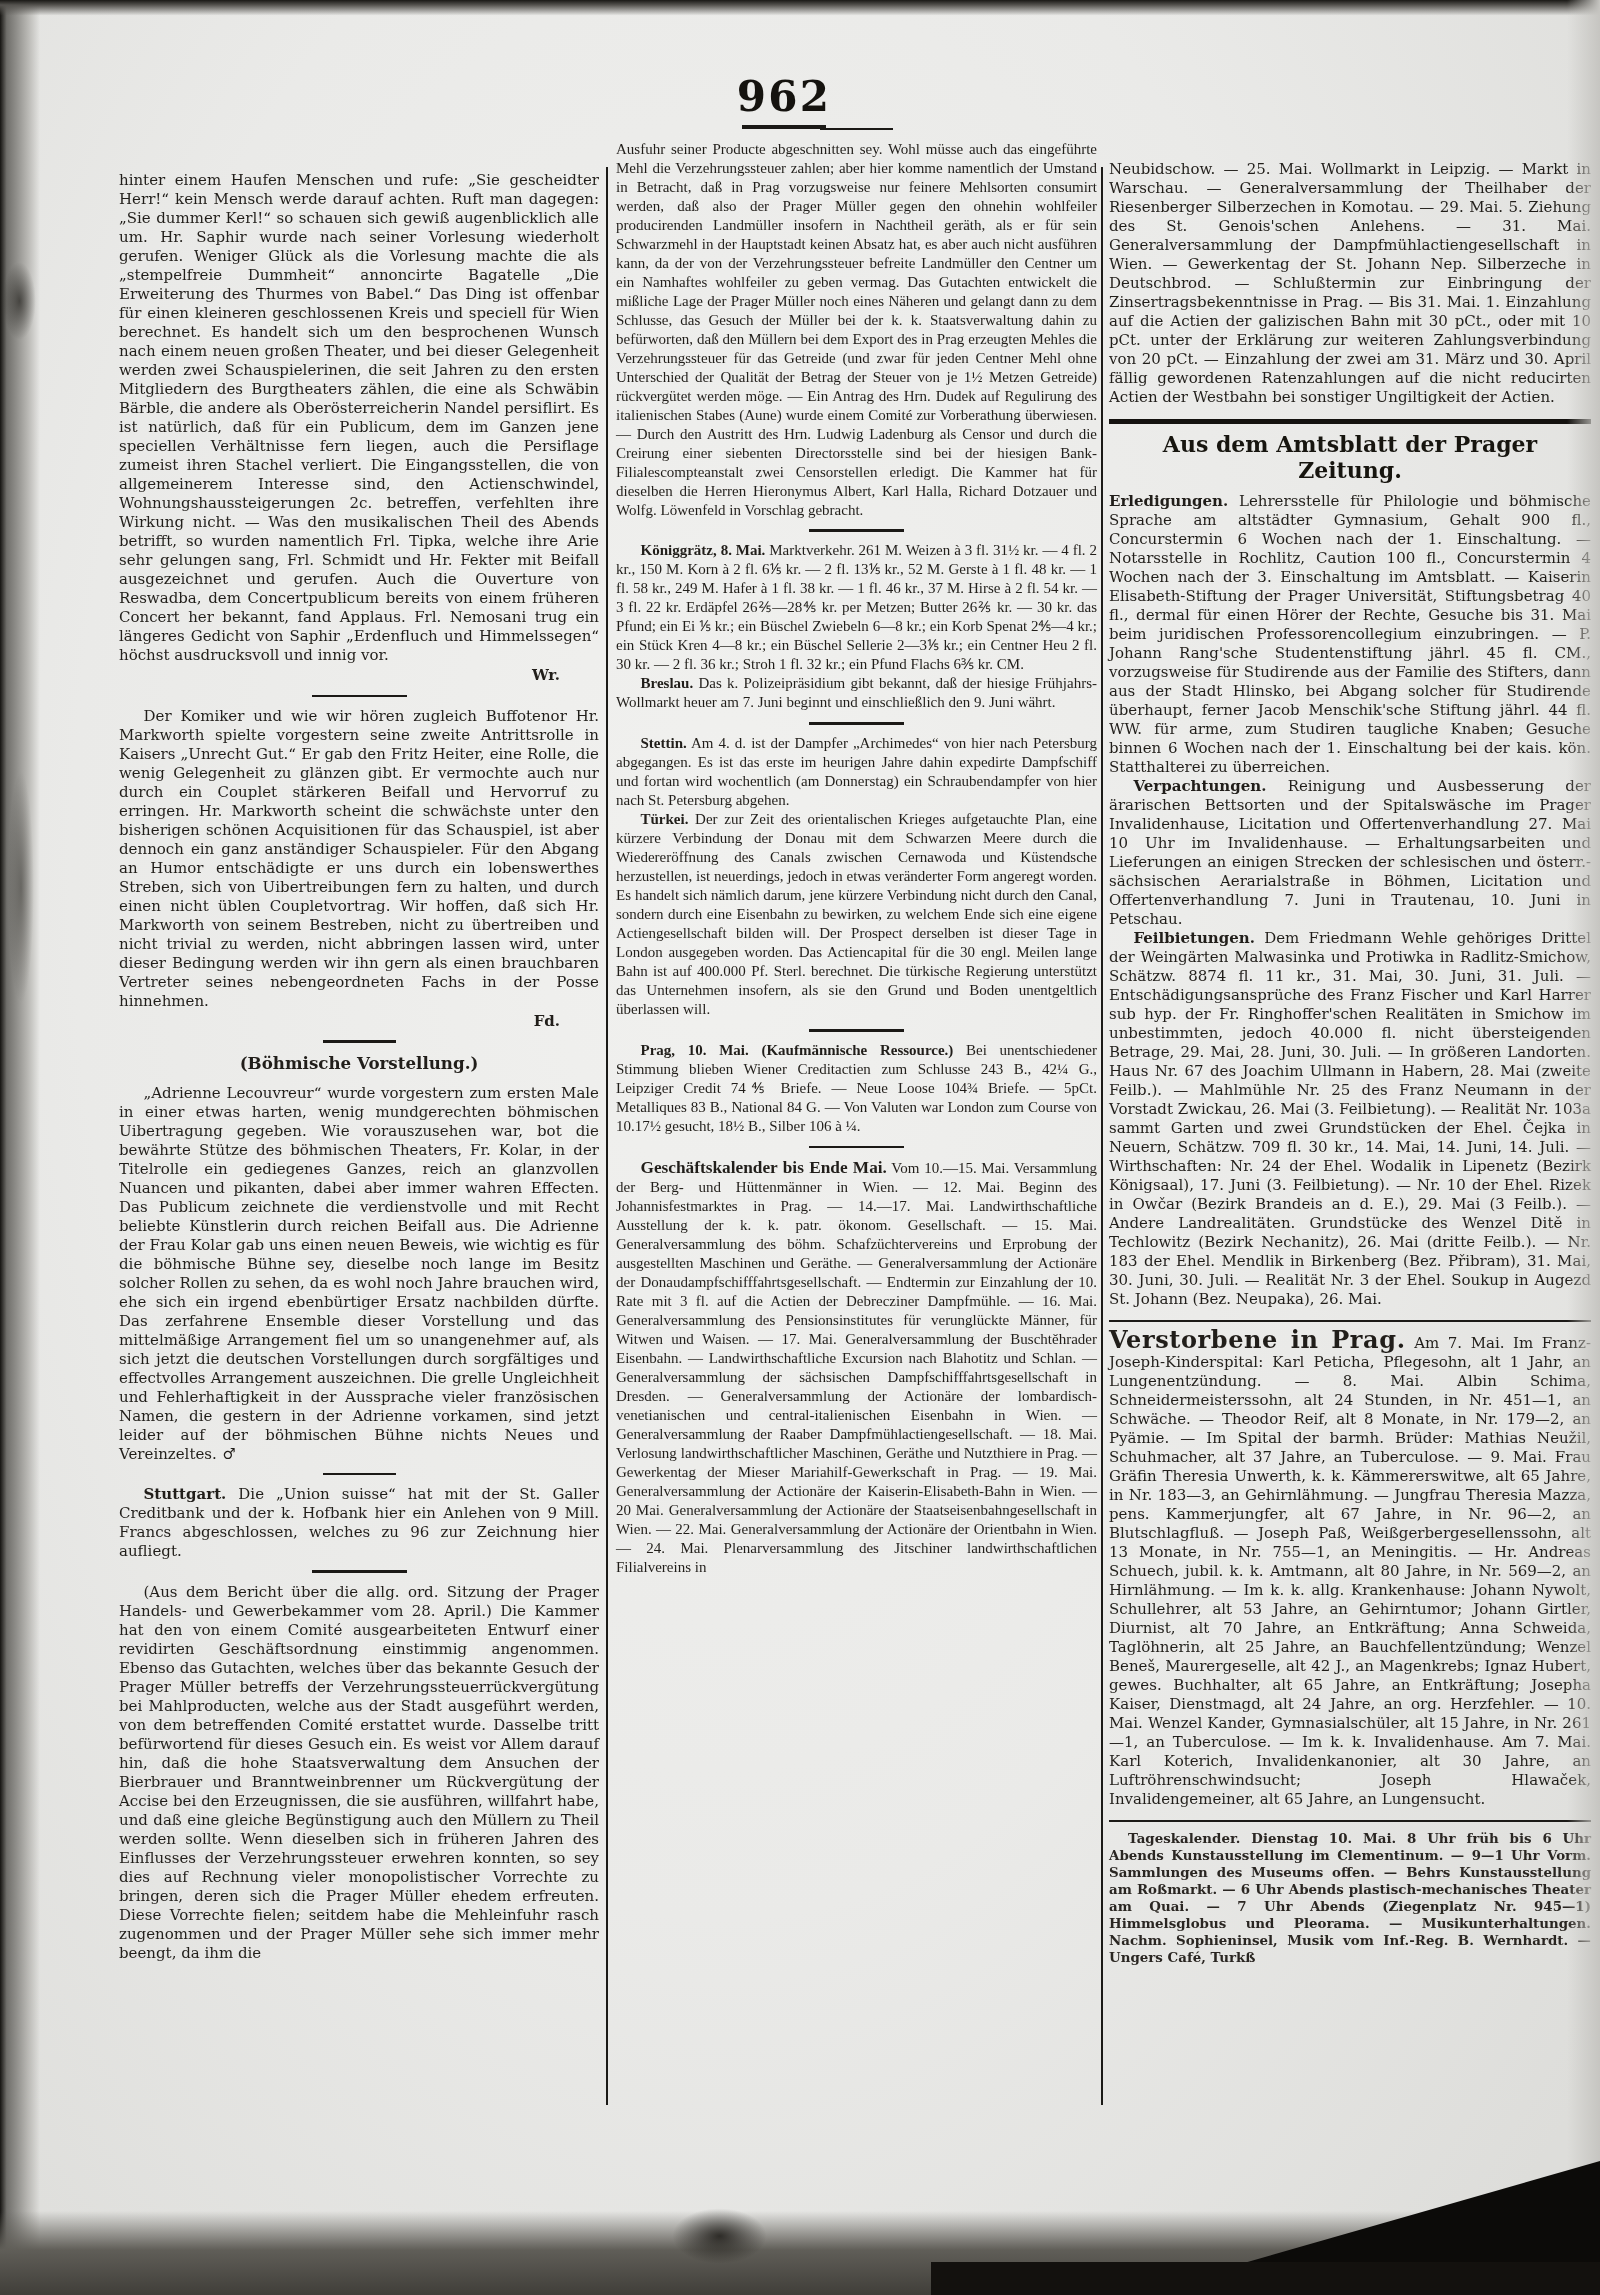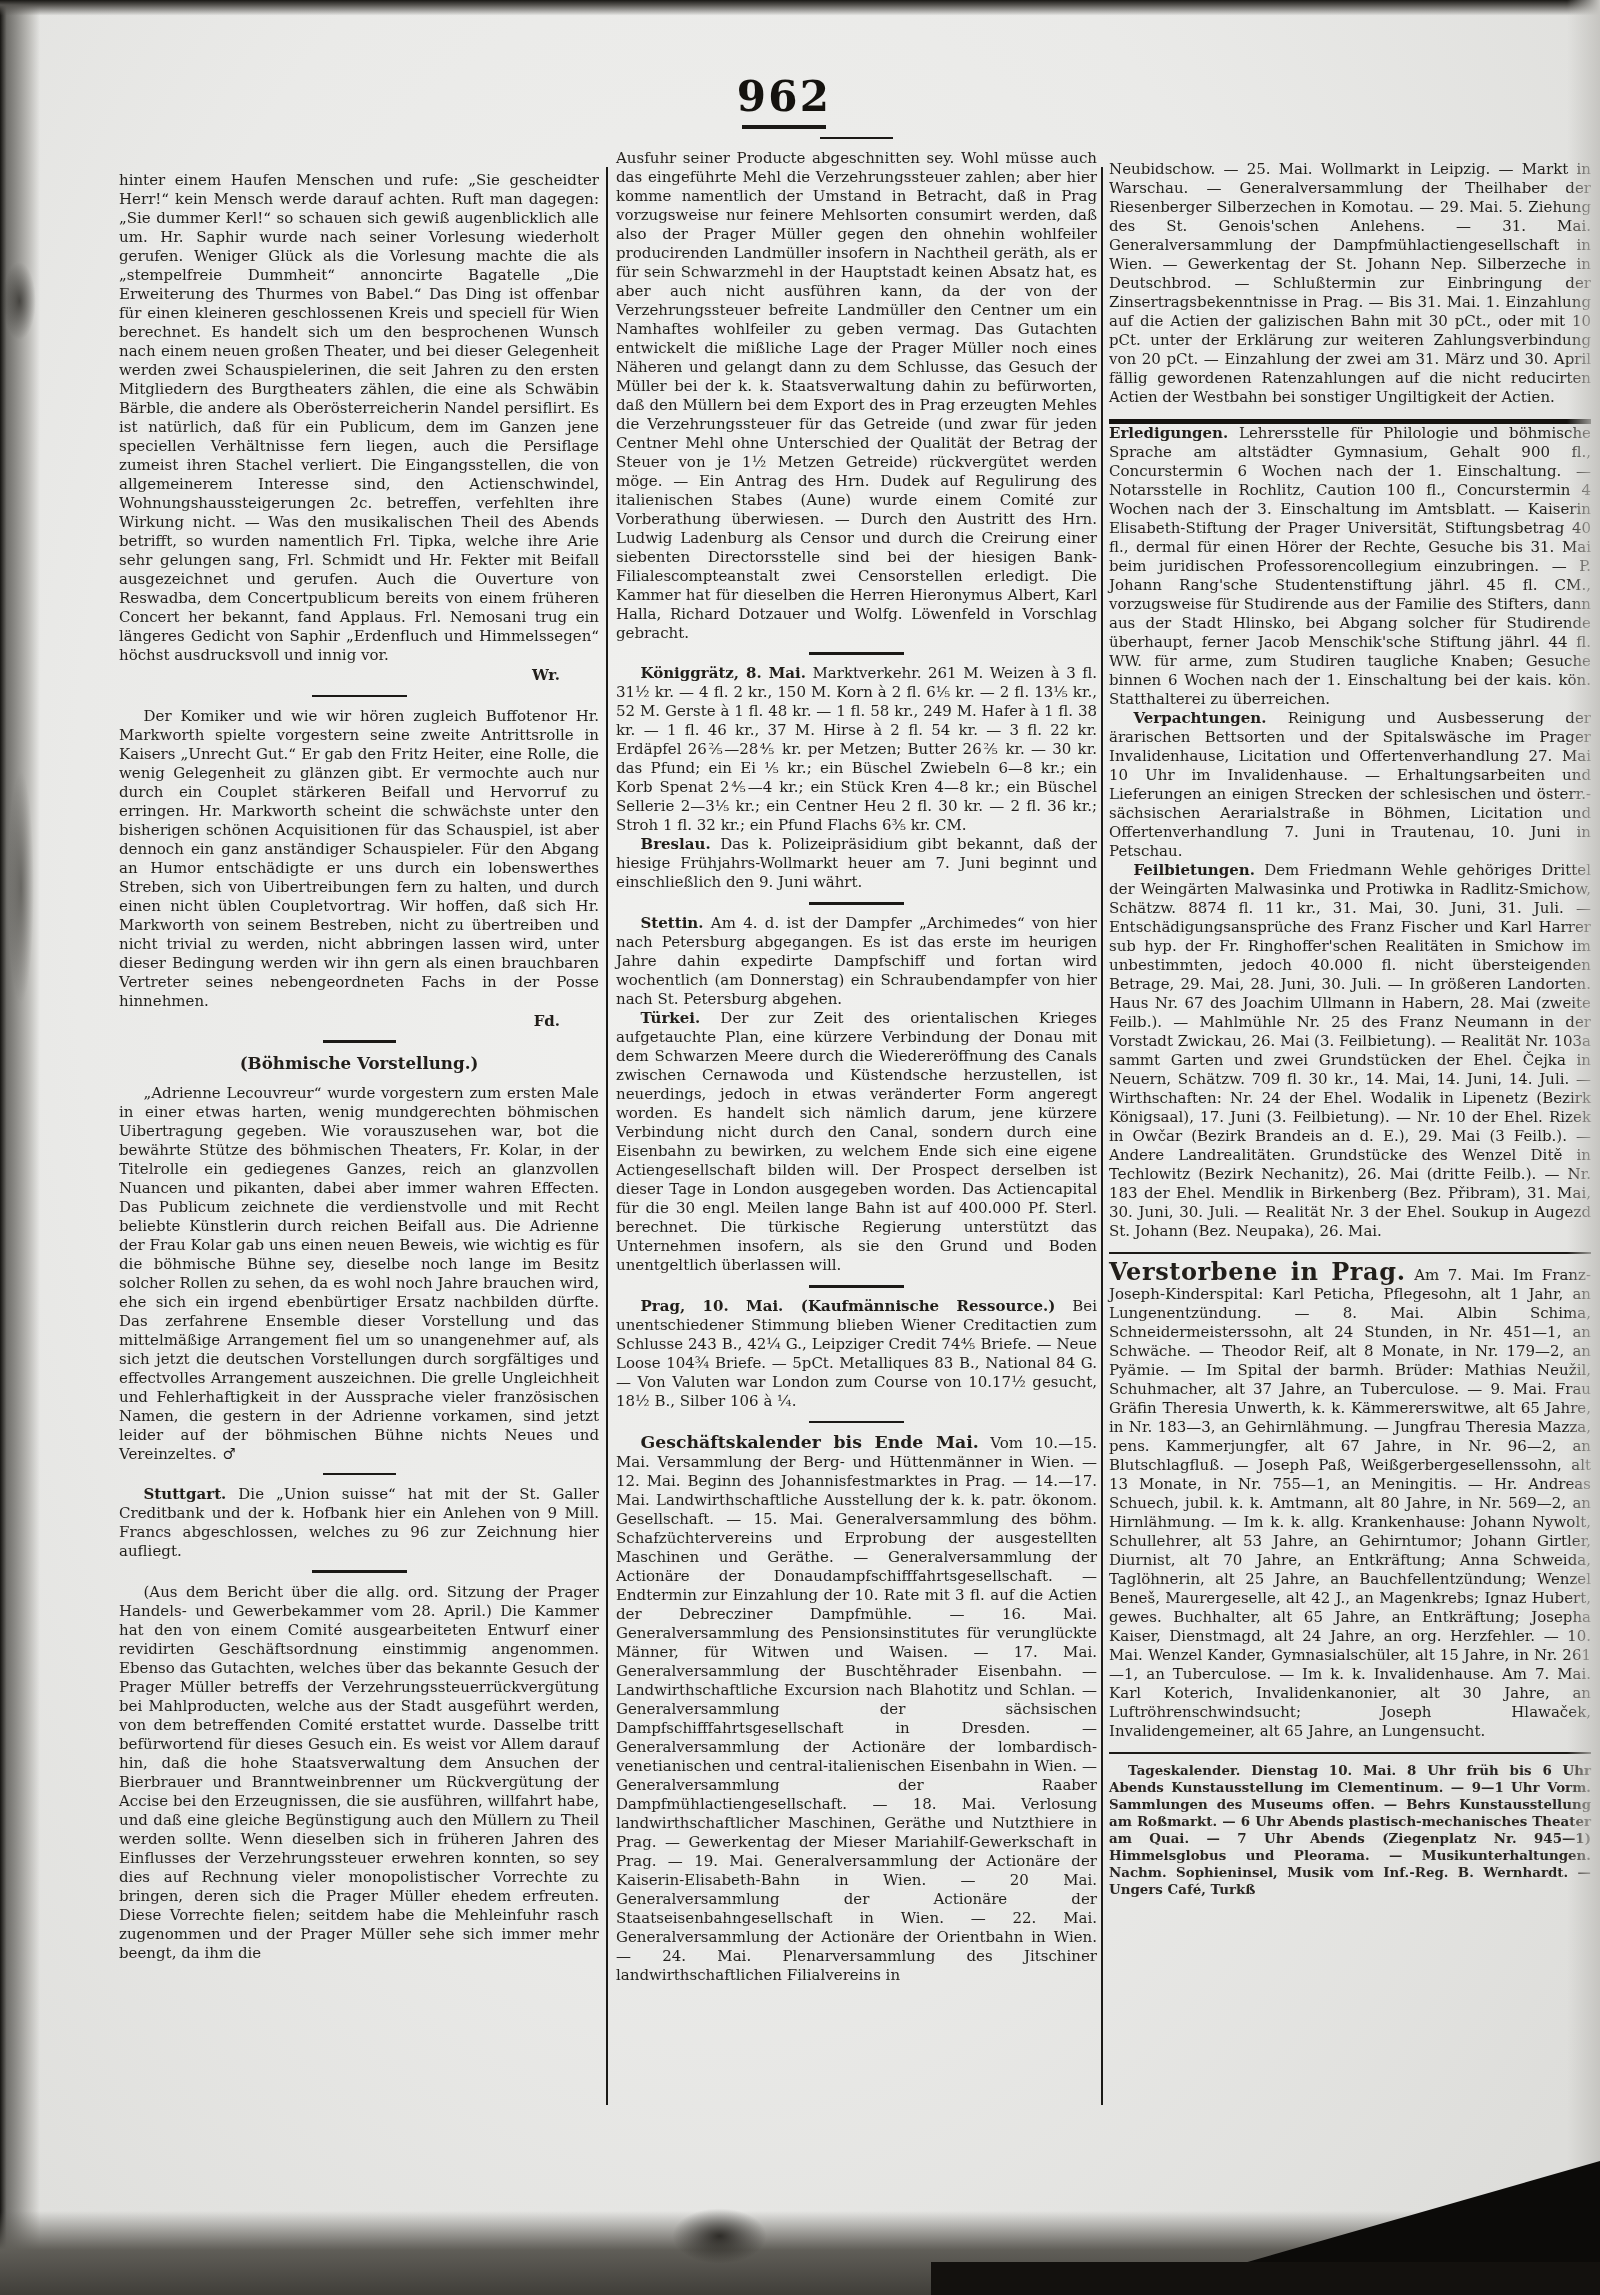--- a/index.html
+++ b/index.html
@@ -28,21 +28,21 @@
   .pagenum-wrap{position:absolute;left:735px;top:76px;width:98px;text-align:center;}
   .pagenum{font-size:42px;font-weight:bold;color:#15130f;letter-spacing:2.2px;line-height:1;}
   .pagenum-rule{width:84px;height:4.5px;background:#1b1916;margin:6.7px auto 0;}
   
   .vrule{position:absolute;top:167px;width:2.2px;height:1938px;background:#1b1a17;}
   .vrule-1{left:606px;}
   .vrule-2{left:1101px;}
   
   .col{position:absolute;color:#211e1a;font-size:15px;line-height:19px;text-align:justify;}
   .col-1{left:119px;top:171px;width:480px;}
-  .col-2{left:616px;top:137px;width:481px;}
+  .col-2{left:616px;top:128px;width:481px;font-family:Liberation Serif, serif;}
   .col-3{left:1109px;top:160px;width:482px;}
   .para{margin:0;text-indent:24.5px;}
   .para.cont{text-indent:0;}
   .lead{font-weight:bold;}
   .lead-lg{font-weight:bold;font-size:24px;letter-spacing:0.6px;}
   .sig{margin:1.1px 0 0;text-align:right;padding-right:39px;font-weight:bold;}
   .rule{width:95px;height:2.8px;background:#1b1916;margin:9.5px auto;border:0;}
   .rule.short{width:73px;height:2.2px;}
   .hrule-full{height:2.2px;background:#1b1916;margin:11px 0 7.8px;}
   .hrule-heavy{height:5px;background:#14120f;margin:12.3px 0 0;}
@@ -93,20 +93,21 @@
     <p class="para"><b class="lead">Türkei.</b> <span>Der zur Zeit des orientalischen Krieges aufgetauchte Plan, eine kürzere Verbindung der Donau mit dem Schwarzen Meere durch die Wiedereröffnung des Canals zwischen Cernawoda und Küstendsche herzustellen, ist neuerdings, jedoch in etwas veränderter Form angeregt worden. Es handelt sich nämlich darum, jene kürzere Verbindung nicht durch den Canal, sondern durch eine Eisenbahn zu bewirken, zu welchem Ende sich eine eigene Actiengesellschaft bilden will. Der Prospect derselben ist dieser Tage in London ausgegeben worden. Das Actiencapital für die 30 engl. Meilen lange Bahn ist auf 400.000 Pf. Sterl. berechnet. Die türkische Regierung unterstützt das Unternehmen insofern, als sie den Grund und Boden unentgeltlich überlassen will.</span></p>
     <hr class="rule">
     <p class="para"><b class="lead">Prag, 10. Mai. (Kaufmännische Ressource.)</b> <span>Bei unentschiedener Stimmung blieben Wiener Creditactien zum Schlusse 243 B., 42¼ G., Leipziger Credit 74⅘ Briefe. — Neue Loose 104¾ Briefe. — 5pCt. Metalliques 83 B., National 84 G. — Von Valuten war London zum Course von 10.17½ gesucht, 18½ B., Silber 106 à ¼.</span></p>
     <hr class="rule">
     <p class="para"><b class="lead kal-lead">Geschäftskalender bis Ende Mai.</b> <span>Vom 10.—15. Mai. Versammlung der Berg- und Hüttenmänner in Wien. — 12. Mai. Beginn des Johannisfestmarktes in Prag. — 14.—17. Mai. Landwirthschaftliche Ausstellung der k. k. patr. ökonom. Gesellschaft. — 15. Mai. Generalversammlung des böhm. Schafzüchtervereins und Erprobung der ausgestellten Maschinen und Geräthe. — Generalversammlung der Actionäre der Donaudampfschifffahrtsgesellschaft. — Endtermin zur Einzahlung der 10. Rate mit 3 fl. auf die Actien der Debrecziner Dampfmühle. — 16. Mai. Generalversammlung des Pensionsinstitutes für verunglückte Männer, für Witwen und Waisen. — 17. Mai. Generalversammlung der Buschtěhrader Eisenbahn. — Landwirthschaftliche Excursion nach Blahotitz und Schlan. — Generalversammlung der sächsischen Dampfschifffahrtsgesellschaft in Dresden. — Generalversammlung der Actionäre der lombardisch-venetianischen und central-italienischen Eisenbahn in Wien. — Generalversammlung der Raaber Dampfmühlactiengesellschaft. — 18. Mai. Verlosung landwirthschaftlicher Maschinen, Geräthe und Nutzthiere in Prag. — Gewerkentag der Mieser Mariahilf-Gewerkschaft in Prag. — 19. Mai. Generalversammlung der Actionäre der Kaiserin-Elisabeth-Bahn in Wien. — 20 Mai. Generalversammlung der Actionäre der Staatseisenbahngesellschaft in Wien. — 22. Mai. Generalversammlung der Actionäre der Orientbahn in Wien. — 24. Mai. Plenarversammlung des Jitschiner landwirthschaftlichen Filialvereins in</span></p>
   </section>
 
   <section class="col col-3">
     <p class="para cont">Neubidschow. — 25. Mai. Wollmarkt in Leipzig. — Markt in Warschau. — Generalversammlung der Theilhaber der Riesenberger Silberzechen in Komotau. — 29. Mai. 5. Ziehung des St. Genois'schen Anlehens. — 31. Mai. Generalversammlung der Dampfmühlactiengesellschaft in Wien. — Gewerkentag der St. Johann Nep. Silberzeche in Deutschbrod. — Schlußtermin zur Einbringung der Zinsertragsbekenntnisse in Prag. — Bis 31. Mai. 1. Einzahlung auf die Actien der galizischen Bahn mit 30 pCt., oder mit 10 pCt. unter der Erklärung zur weiteren Zahlungsverbindung von 20 pCt. — Einzahlung der zwei am 31. März und 30. April fällig gewordenen Ratenzahlungen auf die nicht reducirten Actien der Westbahn bei sonstiger Ungiltigkeit der Actien.</p>
     <div class="hrule-heavy"></div>
+    <h2 class="h-amtsblatt">Aus dem Amtsblatt der Prager Zeitung.</h2>
     <p class="para cont"><b class="lead">Erledigungen.</b> <span>Lehrersstelle für Philologie und böhmische Sprache am altstädter Gymnasium, Gehalt 900 fl., Concurstermin 6 Wochen nach der 1. Einschaltung. — Notarsstelle in Rochlitz, Caution 100 fl., Concurstermin 4 Wochen nach der 3. Einschaltung im Amtsblatt. — Kaiserin Elisabeth-Stiftung der Prager Universität, Stiftungsbetrag 40 fl., dermal für einen Hörer der Rechte, Gesuche bis 31. Mai beim juridischen Professorencollegium einzubringen. — P. Johann Rang'sche Studentenstiftung jährl. 45 fl. CM., vorzugsweise für Studirende aus der Familie des Stifters, dann aus der Stadt Hlinsko, bei Abgang solcher für Studirende überhaupt, ferner Jacob Menschik'sche Stiftung jährl. 44 fl. WW. für arme, zum Studiren taugliche Knaben; Gesuche binnen 6 Wochen nach der 1. Einschaltung bei der kais. kön. Statthalterei zu überreichen.</span></p>
     <p class="para"><b class="lead">Verpachtungen.</b> <span>Reinigung und Ausbesserung der ärarischen Bettsorten und der Spitalswäsche im Prager Invalidenhause, Licitation und Offertenverhandlung 27. Mai 10 Uhr im Invalidenhause. — Erhaltungsarbeiten und Lieferungen an einigen Strecken der schlesischen und österr.-sächsischen Aerarialstraße in Böhmen, Licitation und Offertenverhandlung 7. Juni in Trautenau, 10. Juni in Petschau.</span></p>
     <p class="para"><b class="lead">Feilbietungen.</b> <span>Dem Friedmann Wehle gehöriges Drittel der Weingärten Malwasinka und Protiwka in Radlitz-Smichow, Schätzw. 8874 fl. 11 kr., 31. Mai, 30. Juni, 31. Juli. — Entschädigungsansprüche des Franz Fischer und Karl Harrer sub hyp. der Fr. Ringhoffer'schen Realitäten in Smichow im unbestimmten, jedoch 40.000 fl. nicht übersteigenden Betrage, 29. Mai, 28. Juni, 30. Juli. — In größeren Landorten. Haus Nr. 67 des Joachim Ullmann in Habern, 28. Mai (zweite Feilb.). — Mahlmühle Nr. 25 des Franz Neumann in der Vorstadt Zwickau, 26. Mai (3. Feilbietung). — Realität Nr. 103a sammt Garten und zwei Grundstücken der Ehel. Čejka in Neuern, Schätzw. 709 fl. 30 kr., 14. Mai, 14. Juni, 14. Juli. — Wirthschaften: Nr. 24 der Ehel. Wodalik in Lipenetz (Bezirk Königsaal), 17. Juni (3. Feilbietung). — Nr. 10 der Ehel. Rizek in Owčar (Bezirk Brandeis an d. E.), 29. Mai (3 Feilb.). — Andere Landrealitäten. Grundstücke des Wenzel Ditě in Techlowitz (Bezirk Nechanitz), 26. Mai (dritte Feilb.). — Nr. 183 der Ehel. Mendlik in Birkenberg (Bez. Přibram), 31. Mai, 30. Juni, 30. Juli. — Realität Nr. 3 der Ehel. Soukup in Augezd St. Johann (Bez. Neupaka), 26. Mai.</span></p>
     <div class="hrule-full"></div>
     <p class="para cont"><b class="lead-lg">Verstorbene in Prag.</b> <span>Am 7. Mai. Im Franz-Joseph-Kinderspital: Karl Peticha, Pflegesohn, alt 1 Jahr, an Lungenentzündung. — 8. Mai. Albin Schima, Schneidermeisterssohn, alt 24 Stunden, in Nr. 451—1, an Schwäche. — Theodor Reif, alt 8 Monate, in Nr. 179—2, an Pyämie. — Im Spital der barmh. Brüder: Mathias Neužil, Schuhmacher, alt 37 Jahre, an Tuberculose. — 9. Mai. Frau Gräfin Theresia Unwerth, k. k. Kämmererswitwe, alt 65 Jahre, in Nr. 183—3, an Gehirnlähmung. — Jungfrau Theresia Mazza, pens. Kammerjungfer, alt 67 Jahre, in Nr. 96—2, an Blutschlagfluß. — Joseph Paß, Weißgerbergesellenssohn, alt 13 Monate, in Nr. 755—1, an Meningitis. — Hr. Andreas Schuech, jubil. k. k. Amtmann, alt 80 Jahre, in Nr. 569—2, an Hirnlähmung. — Im k. k. allg. Krankenhause: Johann Nywolt, Schullehrer, alt 53 Jahre, an Gehirntumor; Johann Girtler, Diurnist, alt 70 Jahre, an Entkräftung; Anna Schweida, Taglöhnerin, alt 25 Jahre, an Bauchfellentzündung; Wenzel Beneš, Maurergeselle, alt 42 J., an Magenkrebs; Ignaz Hubert, gewes. Buchhalter, alt 65 Jahre, an Entkräftung; Josepha Kaiser, Dienstmagd, alt 24 Jahre, an org. Herzfehler. — 10. Mai. Wenzel Kander, Gymnasialschüler, alt 15 Jahre, in Nr. 261—1, an Tuberculose. — Im k. k. Invalidenhause. Am 7. Mai. Karl Koterich, Invalidenkanonier, alt 30 Jahre, an Luftröhrenschwindsucht; Joseph Hlawaček, Invalidengemeiner, alt 65 Jahre, an Lungensucht.</span></p>
     <div class="hrule-full"></div>
     <p class="small-para"><span class="lead">Tageskalender.</span> <span>Dienstag 10. Mai. 8 Uhr früh bis 6 Uhr Abends Kunstausstellung im Clementinum. — 9—1 Uhr Vorm. Sammlungen des Museums offen. — Behrs Kunstausstellung am Roßmarkt. — 6 Uhr Abends plastisch-mechanisches Theater am Quai. — 7 Uhr Abends (Ziegenplatz Nr. 945—1) Himmelsglobus und Pleorama. — Musikunterhaltungen. Nachm. Sophieninsel, Musik vom Inf.-Reg. B. Wernhardt. — Ungers Café, Turkß</span></p>
   </section>
 
   <div class="edge-left"></div>

